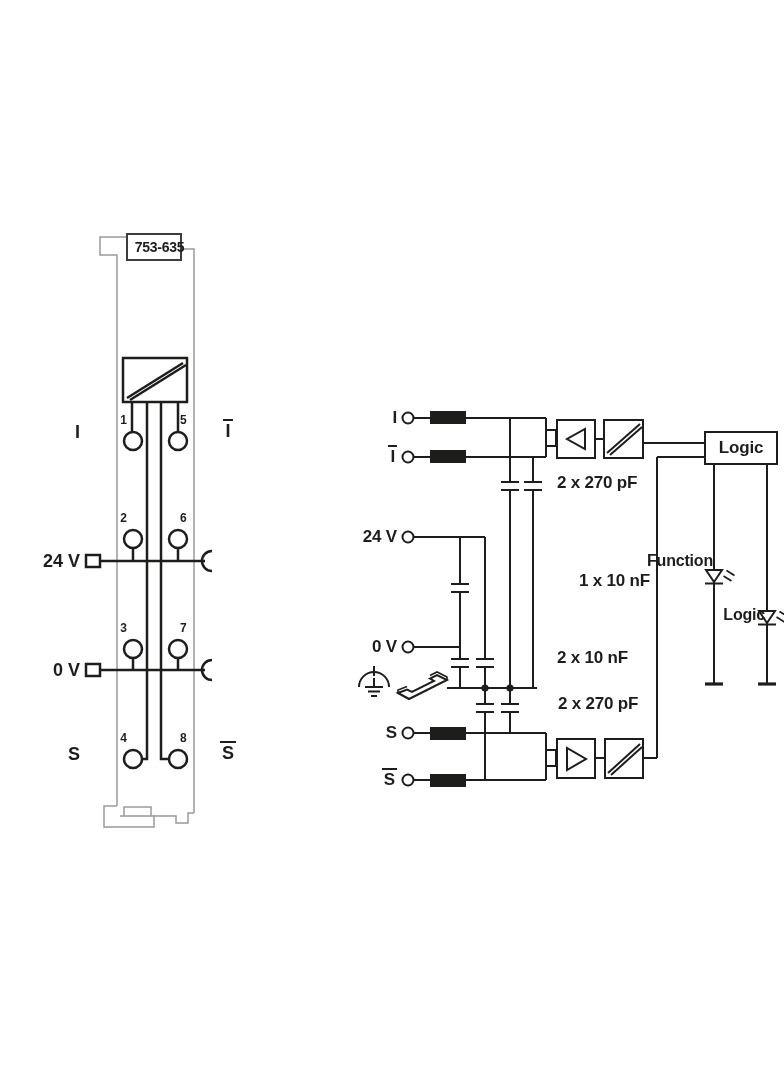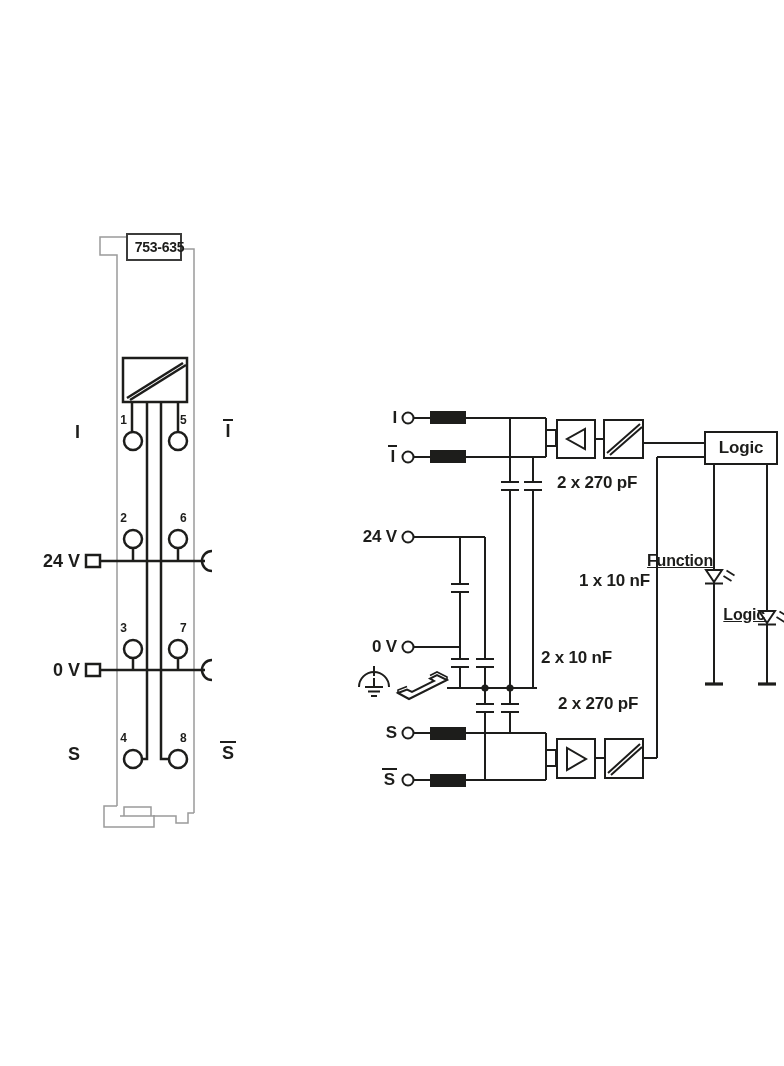--- a/index.html
+++ b/index.html
@@ -2,21 +2,21 @@
 <html><head>
 <meta charset="utf-8">
 <style>
   html,body{margin:0;padding:0;background:#ffffff;}
   #canvas{position:relative;width:784px;height:1066px;background:#ffffff;overflow:hidden;
           font-family:"Liberation Sans",sans-serif;color:#1d1d1b;}
   svg{position:absolute;left:0;top:0;}
   .lbl{position:absolute;font-weight:bold;color:#1d1d1b;white-space:nowrap;}
   .sz18{font-size:18px;line-height:22px;}
   .sz17{font-size:17px;line-height:20px;letter-spacing:-0.2px;}
-  .sz16{font-size:16px;line-height:18px;letter-spacing:-0.2px;text-decoration:underline;}
+  .sz16{font-size:16px;line-height:18px;letter-spacing:-0.2px;}
   .sz14{font-size:14px;line-height:24px;letter-spacing:-0.3px;}
   .sz12{font-size:12px;line-height:14px;}
   .r{text-align:right;}
   .c{text-align:center;}
   .ovl{display:inline-block;border-top:2.2px solid #1d1d1b;padding:1px 2px 0;line-height:1.05;}
 </style>
 </head>
 <body>
 
 <div id="canvas">
@@ -186,20 +186,20 @@
 
   <div class="lbl sz17 r" style="left:357px;top:408px;width:40px;">I</div>
   <div class="lbl sz17 r" style="left:357px;top:445px;width:40px;"><span class="ovl">I</span></div>
   <div class="lbl sz17 r" style="left:347px;top:527px;width:50px;">24 V</div>
   <div class="lbl sz17 r" style="left:347px;top:637px;width:50px;">0 V</div>
   <div class="lbl sz17 r" style="left:357px;top:723px;width:40px;">S</div>
   <div class="lbl sz17 r" style="left:357px;top:768px;width:40px;"><span class="ovl">S</span></div>
 
   <div class="lbl sz17" style="left:557px;top:473px;">2 x 270 pF</div>
   <div class="lbl sz17" style="left:579px;top:571px;">1 x 10 nF</div>
-  <div class="lbl sz17" style="left:541px;top:648px;">2 x 10 nF</div>
+  <div class="lbl sz17" style="left:557px;top:648px;">2 x 10 nF</div>
   <div class="lbl sz17" style="left:558px;top:694px;">2 x 270 pF</div>
 
   <div class="lbl sz17 c" style="left:705px;top:438px;width:72px;">Logic</div>
   <div class="lbl sz16 r" style="left:640px;top:552px;width:73px;">Function</div>
   <div class="lbl sz16 r" style="left:702px;top:606px;width:63px;">Logic</div>
 
 </div>
 
 </body></html>

